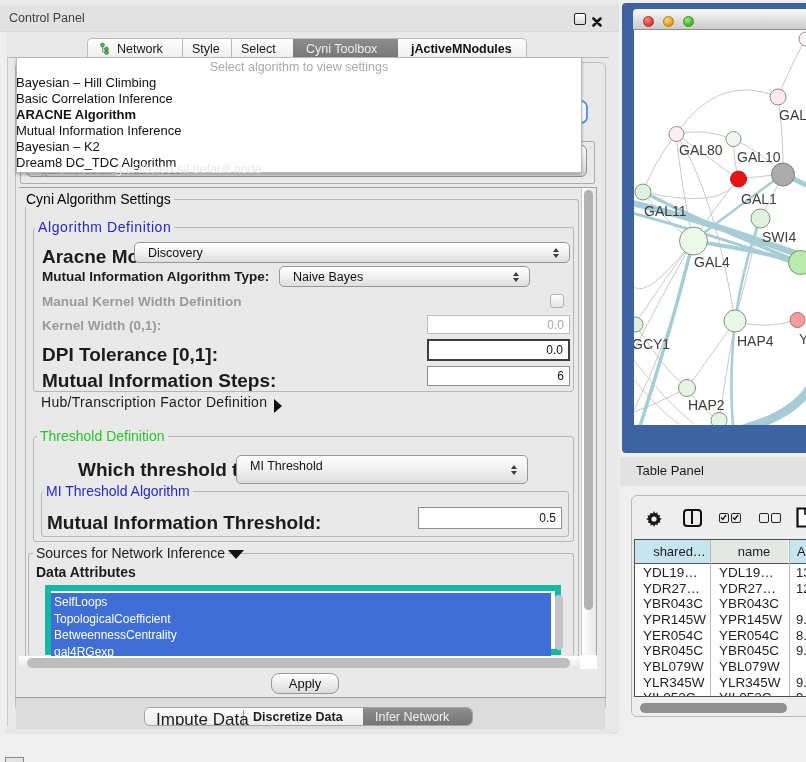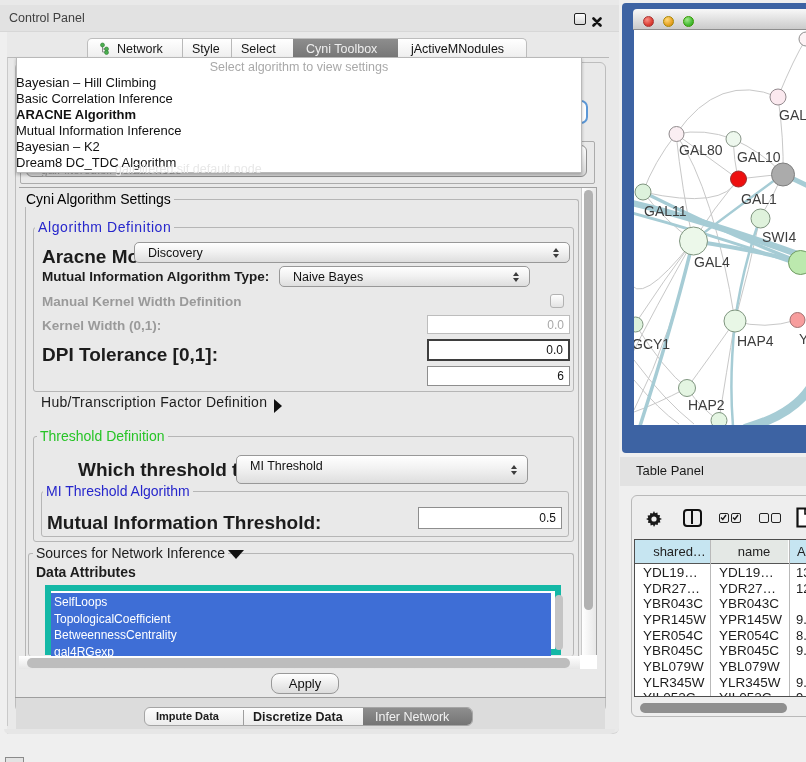--- a/index.html
+++ b/index.html
@@ -41,21 +41,21 @@
 
     <svg class="abs" style="left:11px;top:3px" width="14" height="14" viewBox="0 0 14 14">
       <path d="M3.5 3.5 L3.5 10 L7 10 M3.5 7 L7 7" stroke="#8a8a8a" stroke-width="1" fill="none"></path>
       <circle cx="3.5" cy="3" r="2" fill="#4caf50" stroke="#2e7d32" stroke-width="0.6"></circle>
       <circle cx="7.5" cy="7" r="2" fill="#4caf50" stroke="#2e7d32" stroke-width="0.6"></circle>
       <circle cx="7.5" cy="10.5" r="2" fill="#4caf50" stroke="#2e7d32" stroke-width="0.6"></circle>
     </svg>
     <div class="abs" style="left:29px;top:3px;font-size:12.5px;font-weight:500;color:#161616">Network</div>
     <div class="abs" style="left:104px;top:3px;font-size:12.5px;font-weight:500;color:#161616">Style</div>
     <div class="abs" style="left:153px;top:3px;font-size:12.5px;font-weight:500;color:#161616">Select</div>
-    <div class="abs" style="left:323px;top:3px;font-size:12.5px;font-weight:400;color:#111">jActiveMNodules</div>
+    <div class="abs" style="left:323px;top:3px;font-size:12.5px;font-weight:700;color:#111">jActiveMNodules</div>
   </div>
 
   <div class="abs" style="left:7px;top:57px;width:602px;height:669px;background:#e9e9e9;border-left:1px solid #c9c9c9;border-top:1px solid #b9b9b9"></div>
 
   <div class="abs" style="left:15px;top:62px;width:591px;height:650px;background:#e9e9e9;border:1px solid #bdbdbd;border-radius:6px"></div>
 
   <div class="abs" style="left:555px;top:100px;width:33px;height:24px;border:2.5px solid #5b97d6;border-radius:7px;background:#fff"></div>
 
   <div class="abs" style="left:20px;top:141px;width:575px;height:43px;border:1px solid #ababab;border-radius:2px;background:#e9e9e9"></div>
 
@@ -91,20 +91,21 @@
   <div class="glbl" style="left:42px;top:318px">Kernel Width (0,1):</div>
   <div class="tfield" style="left:427px;top:315px;width:143px;height:19px;border-color:#bdbdbd">
       <span style="color:#a8a8a8">0.0</span>
     </div>
 
   <div class="lbl" style="left:42px;top:344px">DPI Tolerance [0,1]:</div>
   <div class="tfield" style="left:427px;top:339px;width:143px;height:22px;border:2px solid #3e3e3e">
       <span>0.0</span>
     </div>
 
+  <div class="lbl" style="left:42px;top:370px">Mutual Information Steps:</div>
   <div class="tfield" style="left:427px;top:366px;width:143px;height:20px">
       <span>6</span>
     </div>
 
   <div class="abs" style="left:41px;top:394px;font-size:14px;letter-spacing:0.3px;color:#1c1c1c">Hub/Transcription Factor Definition</div>
   <div class="abs" style="left:274px;top:399px;width:0;height:0;border:7px solid transparent;border-left:8.5px solid #111"></div>
 
   <div class="groupbox" style="left:33px;top:436px;width:541px;height:106px"></div>
   <div class="gtitle" style="left:37px;top:428px;color:#27c427;background:#e9e9e9">Threshold Definition</div>
 
@@ -144,21 +145,21 @@
 
   <div class="abs" style="left:271px;top:673px;width:68px;height:21px;background:linear-gradient(#ffffff,#dcdcdc);border:1px solid #999;border-radius:8px;text-align:center;font-size:13px;color:#111;line-height:19px">Apply</div>
 
   <div class="abs" style="left:15px;top:697px;width:591px;height:1px;background:#9e9e9e"></div>
   <div class="abs" style="left:16px;top:698px;width:589px;height:31px;background:#dcdcdc"></div>
   <div class="abs" style="left:4px;top:729px;width:611px;height:5px;background:#e6e6e6;border-radius:0 0 6px 6px"></div>
 
   <div class="abs" style="left:144px;top:707px;width:329px;height:19px;background:linear-gradient(#fdfdfd,#ececec);border:1px solid #a5a5a5;border-radius:6px;overflow:hidden">
     <div class="abs" style="left:98px;top:2px;width:1px;height:15px;background:#9e9e9e"></div>
     <div class="abs" style="left:218px;top:0;width:111px;height:19px;background:linear-gradient(#8e8e8e,#727272)"></div>
-    <div class="abs" style="left:11px;top:2px;font-size:11px;font-weight:bold;color:#1c1c1c">Impute Data</div>
+    <div class="abs" style="left:11px;top:2px;font-size:17px;font-weight:normal;color:#1c1c1c">Impute Data</div>
     <div class="abs" style="left:108px;top:2px;font-size:12.5px;font-weight:bold;color:#1c1c1c">Discretize Data</div>
     <div class="abs" style="left:230px;top:2px;font-size:12.5px;color:#f2f2f2">Infer Network</div>
   </div>
 </div>
 
 <div class="abs" style="left:16px;top:57px;width:566px;height:116px;background:#ffffff;border:1px solid #b9b9b9;box-shadow:0 2px 3px rgba(0,0,0,0.25);z-index:50">
   <div class="abs" style="left:0;top:2px;width:100%;text-align:center;font-size:12.5px;color:#a9a9a9">Select algorithm to view settings</div>
   <div class="abs" style="left:-1px;top:17px;font-size:13px;color:#111;line-height:16px;white-space:nowrap">Bayesian – Hill Climbing<br>Basic Correlation Inference<br><b>ARACNE Algorithm</b><br>Mutual Information Inference<br>Bayesian – K2<br>Dream8 DC_TDC Algorithm</div>
   <div class="abs" style="left:98px;top:104px;font-size:12.5px;color:#e8e8e8">galFiltered.sif default node</div>
 </div>

